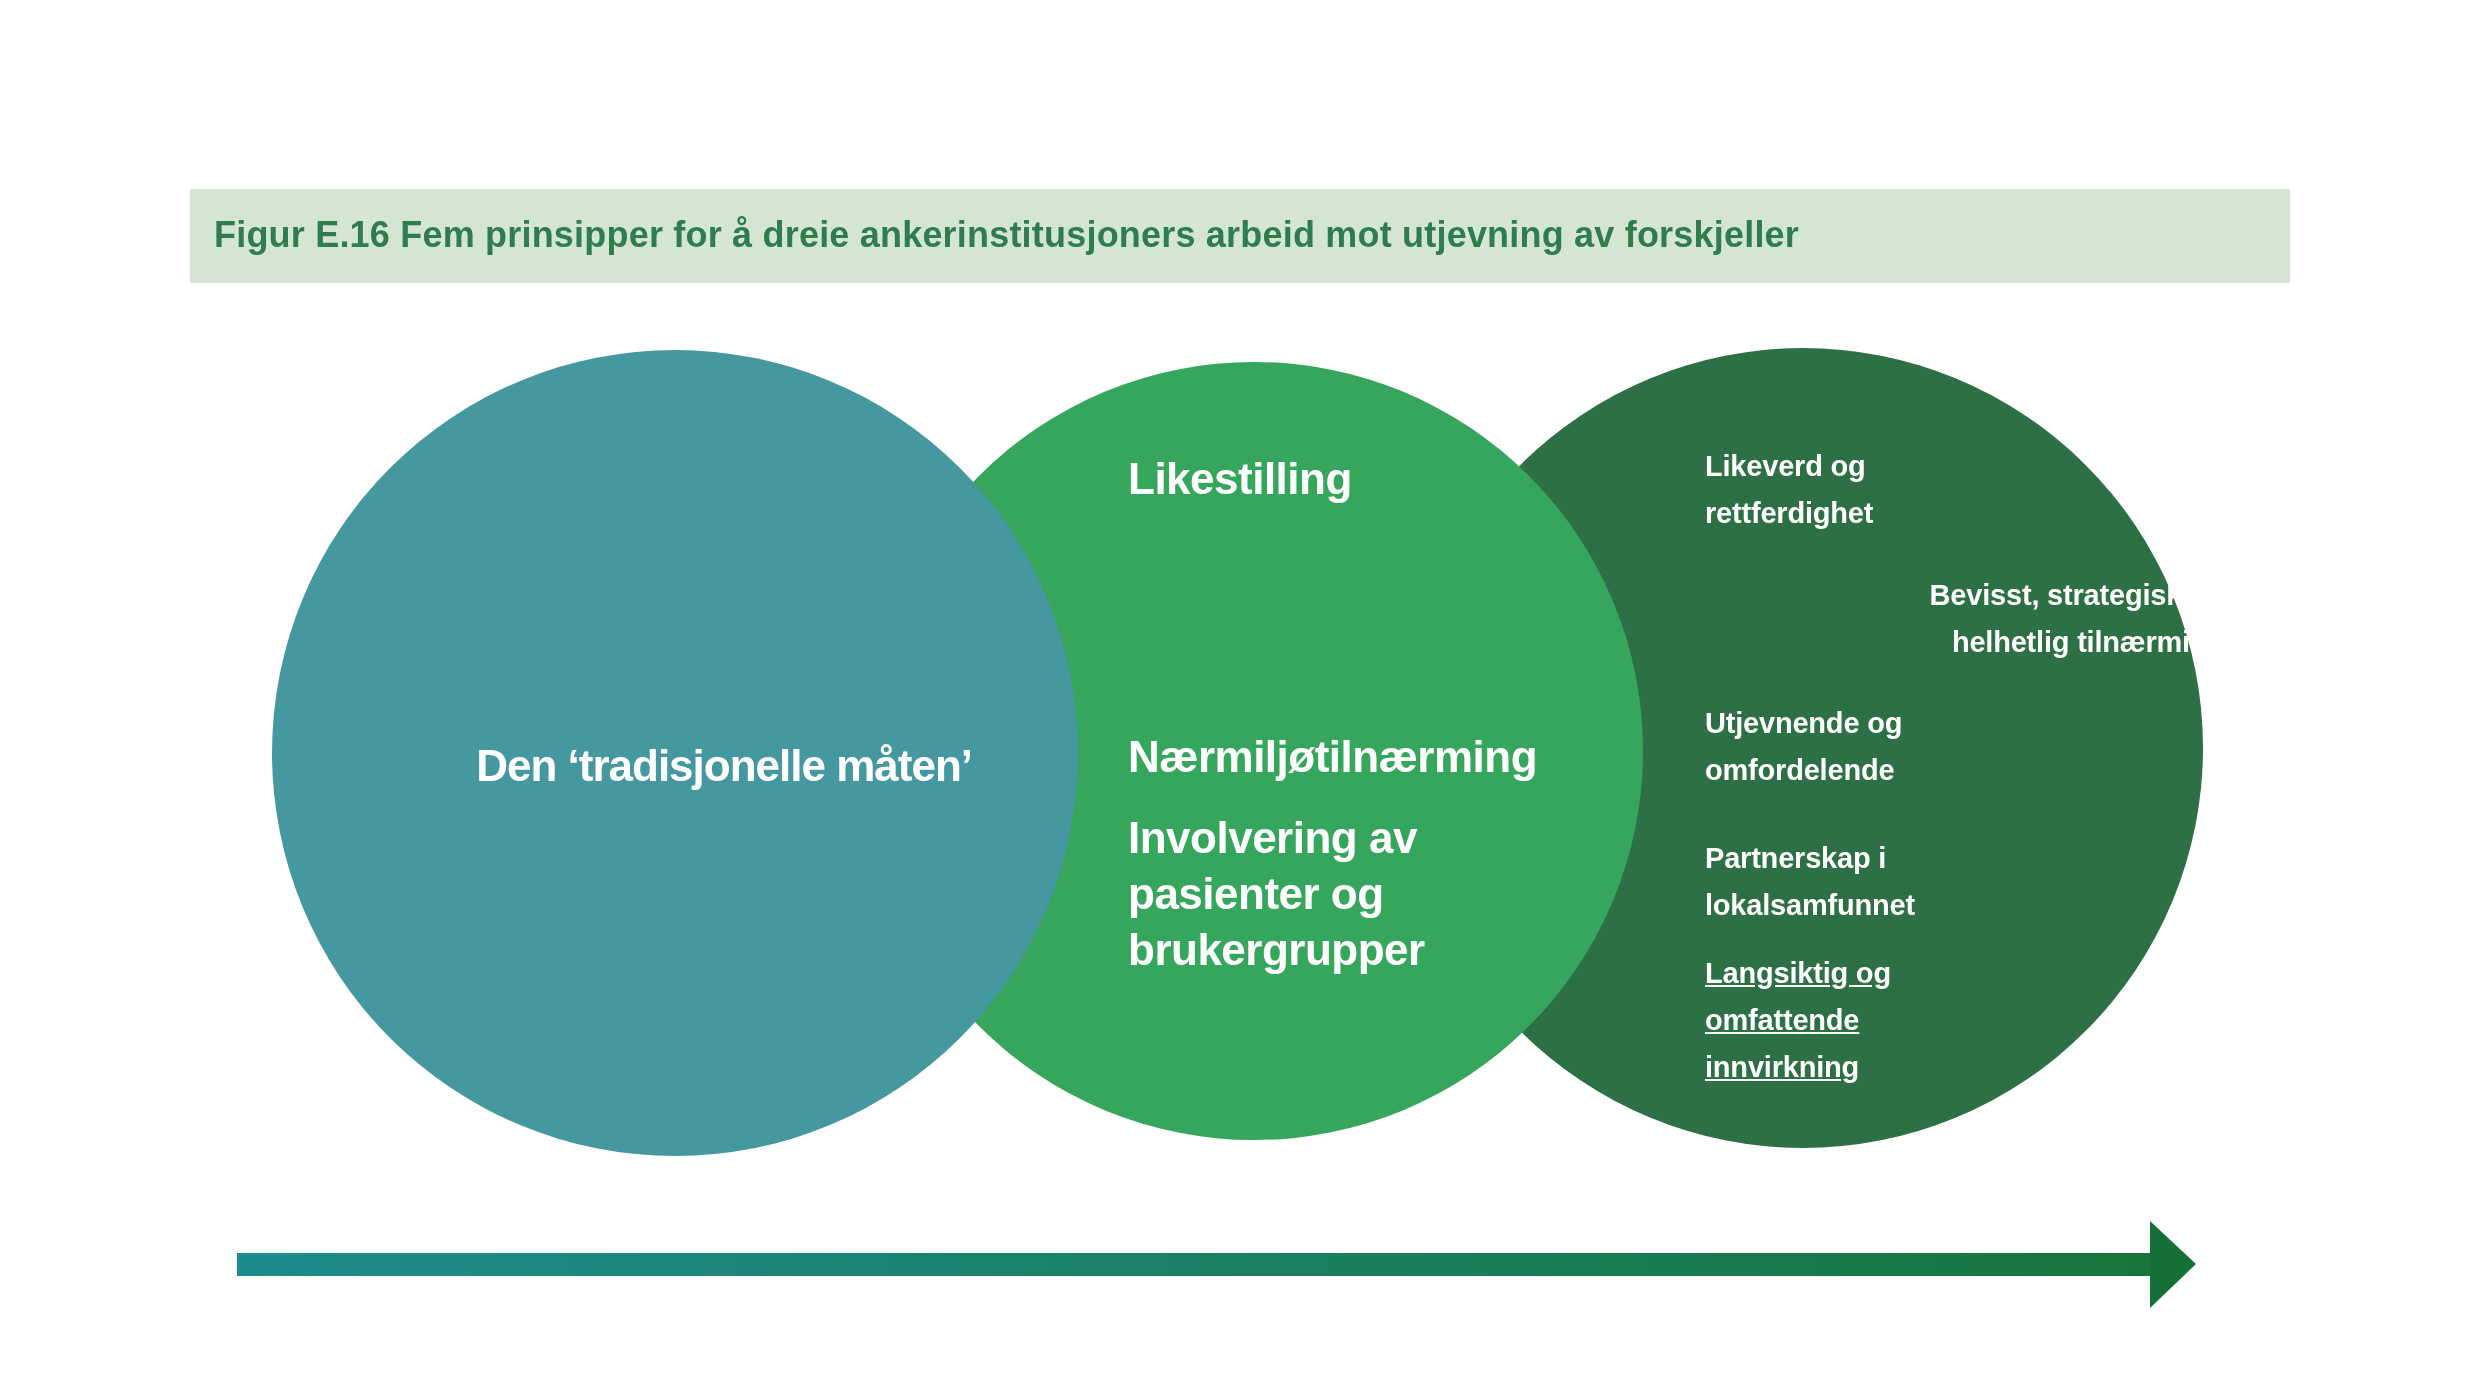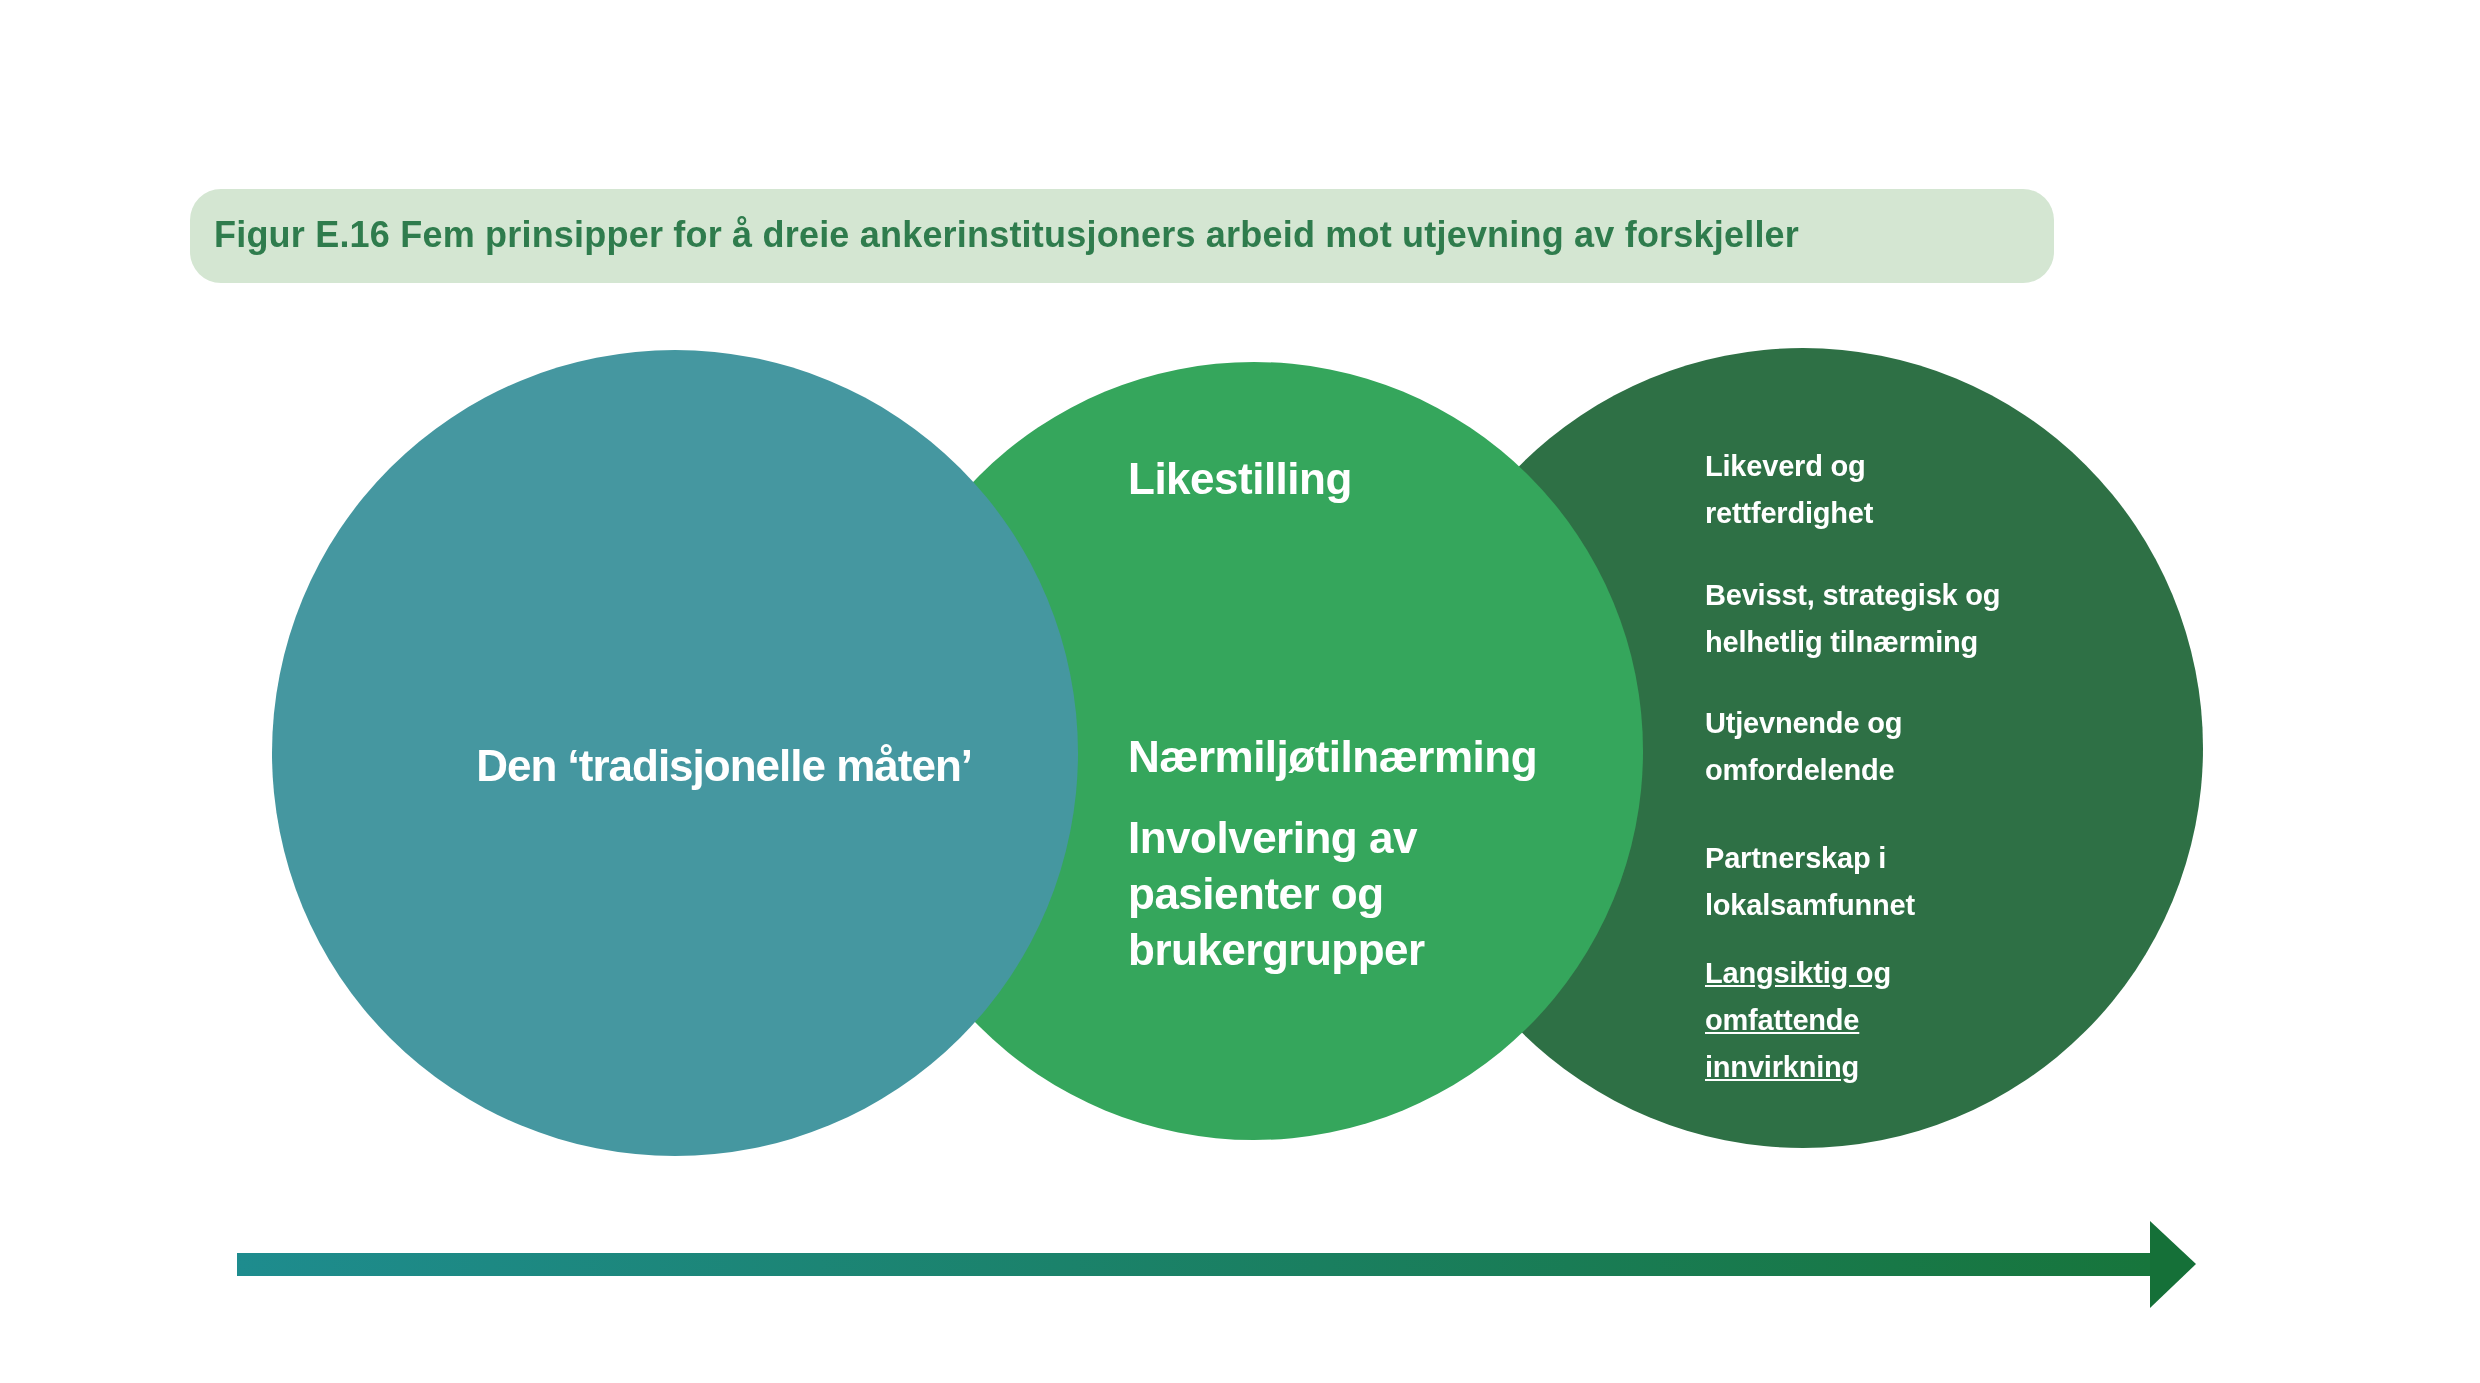--- a/index.html
+++ b/index.html
@@ -10,23 +10,22 @@
   }
   html,body{margin:0;padding:0;}
   body{
     width:2480px;height:1383px;background:var(--page-bg);
     font-family:"Liberation Sans","DejaVu Sans",sans-serif;
     overflow:hidden;
   }
   .canvas{position:relative;width:2480px;height:1383px;background:var(--page-bg);}
 
   .title-bar{
-    position:absolute;left:190px;top:189px;width:1864px;height:94px;
+    position:absolute;left:190px;top:189px;width:2100px;height:94px;
     background:var(--title-bg);
-    border-radius:31px;
   }
   .title-bar .title-text{
     position:absolute;left:24px;top:0;height:94px;line-height:92px;
     font-size:36px;font-weight:700;color:var(--title-text);
     letter-spacing:0.2px;white-space:nowrap;
   }
 
   .circle{position:absolute;border-radius:50%;}
   .circle-right{
     left:1403px;top:348px;width:800px;height:800px;
@@ -55,21 +54,21 @@
   .mid-item-0{top:89px;}
   .mid-item-1{top:193px;}
   .mid-item-2{top:343px;margin-top:24px;}
   .mid-item-3{top:448px;}
   .mid-item-4{top:659px;}
   .right-item{
     left:302px;width:520px;
     font-size:29px;font-weight:600;line-height:47px;letter-spacing:-0.2px;
   }
   .right-item-0{top:95px;}
-  .right-item-1{top:224px;}
+  .right-item-1{top:224px;text-align:right;}
   .right-item-2{top:352px;}
   .right-item-3{top:475px;margin-top:12px;}
   .right-item-4{top:602px;text-decoration:underline;}
 
   .arrow{position:absolute;left:237px;top:1221px;width:1960px;height:87px;z-index:4;}
   .arrow-shaft{
     position:absolute;left:0;top:32px;width:1913px;height:23px;
     background:linear-gradient(to right,var(--arrow-start),var(--arrow-end));
   }
   .arrow-head{

